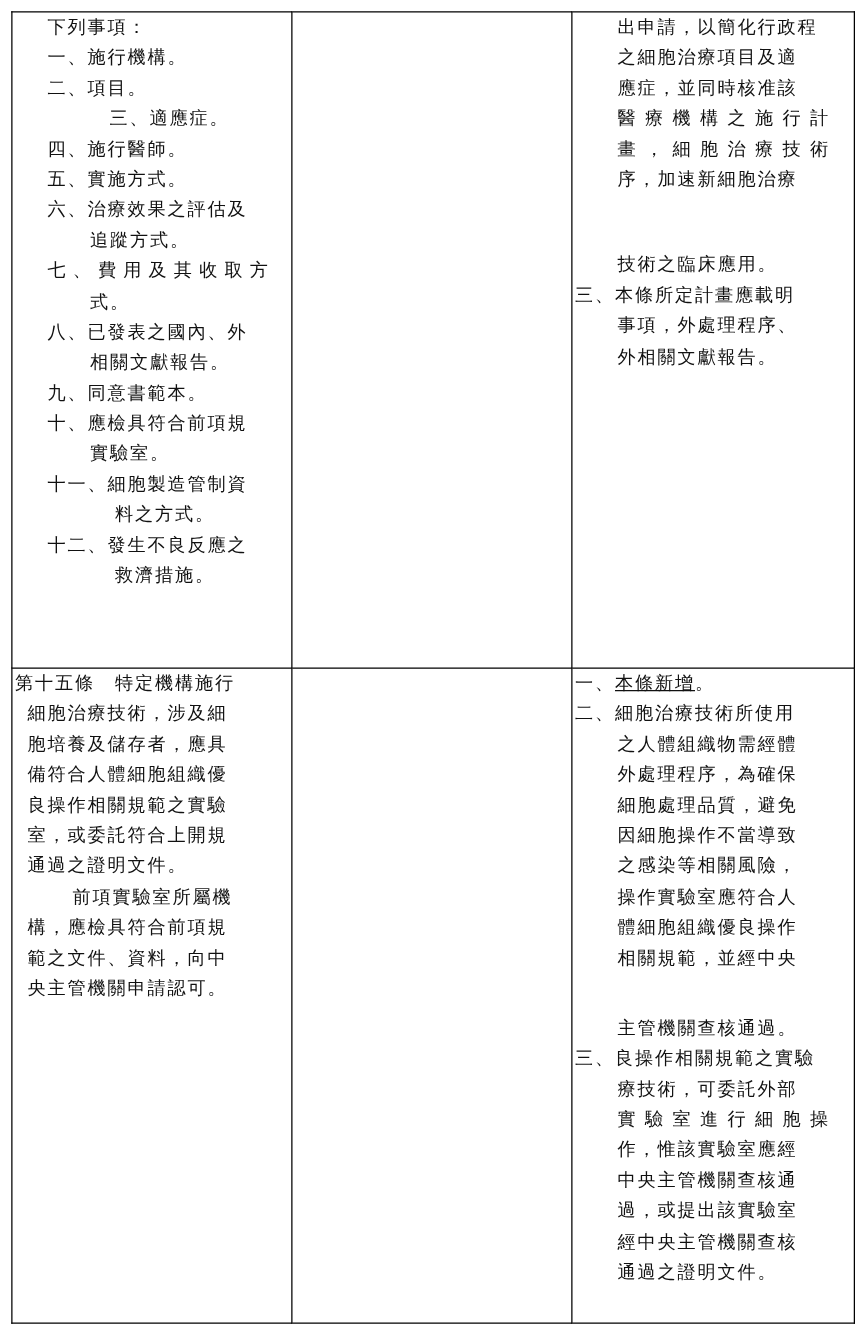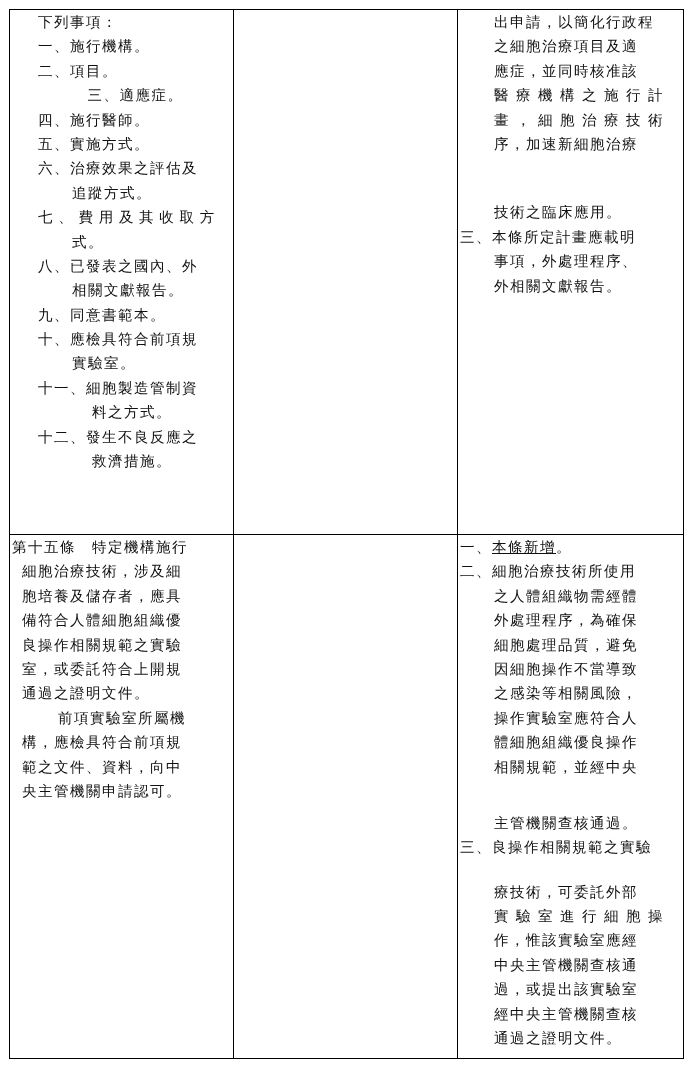--- a/index.html
+++ b/index.html
@@ -94,21 +94,21 @@
             <div class="line" style="padding-left: 36px;">之人體組織物需經體</div>
             <div class="line" style="padding-left: 36px;">外處理程序，為確保</div>
             <div class="line" style="padding-left: 36px;">細胞處理品質，避免</div>
             <div class="line" style="padding-left: 36px;">因細胞操作不當導致</div>
             <div class="line" style="padding-left: 36px;">之感染等相關風險，</div>
             <div class="line" style="padding-left: 36px;">操作實驗室應符合人</div>
             <div class="line" style="padding-left: 36px;">體細胞組織優良操作</div>
             <div class="line" style="padding-left: 36px;">相關規範，並經中央</div>
             <div class="line" style="padding-left: 36px; margin-top: 32px;">主管機關查核通過。</div>
             <div class="line" style="padding-left: 2px;">三、良操作相關規範之實驗</div>
-            <div class="line" style="padding-left: 36px; margin-top: 20px;">療技術，可委託外部</div>
+            <div class="line" style="padding-left: 36px;">療技術，可委託外部</div>
             <div class="line" style="padding-left: 36px; letter-spacing: 7.5px;">實驗室進行細胞操</div>
             <div class="line" style="padding-left: 36px;">作，惟該實驗室應經</div>
             <div class="line" style="padding-left: 36px;">中央主管機關查核通</div>
             <div class="line" style="padding-left: 36px;">過，或提出該實驗室</div>
             <div class="line" style="padding-left: 36px;">經中央主管機關查核</div>
             <div class="line" style="padding-left: 36px;">通過之證明文件。</div>
           </div>
         </td>
   </tr>
 </tbody>

